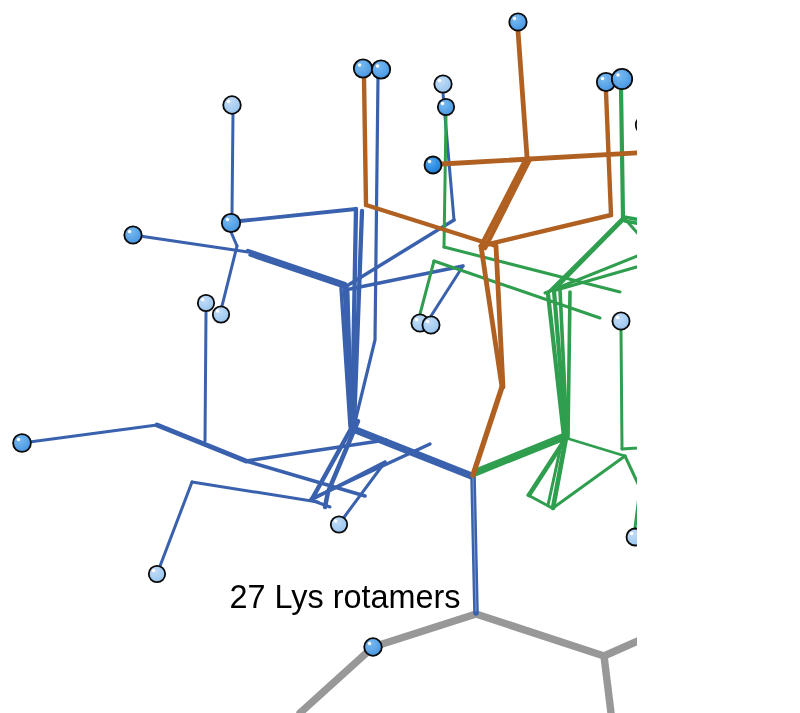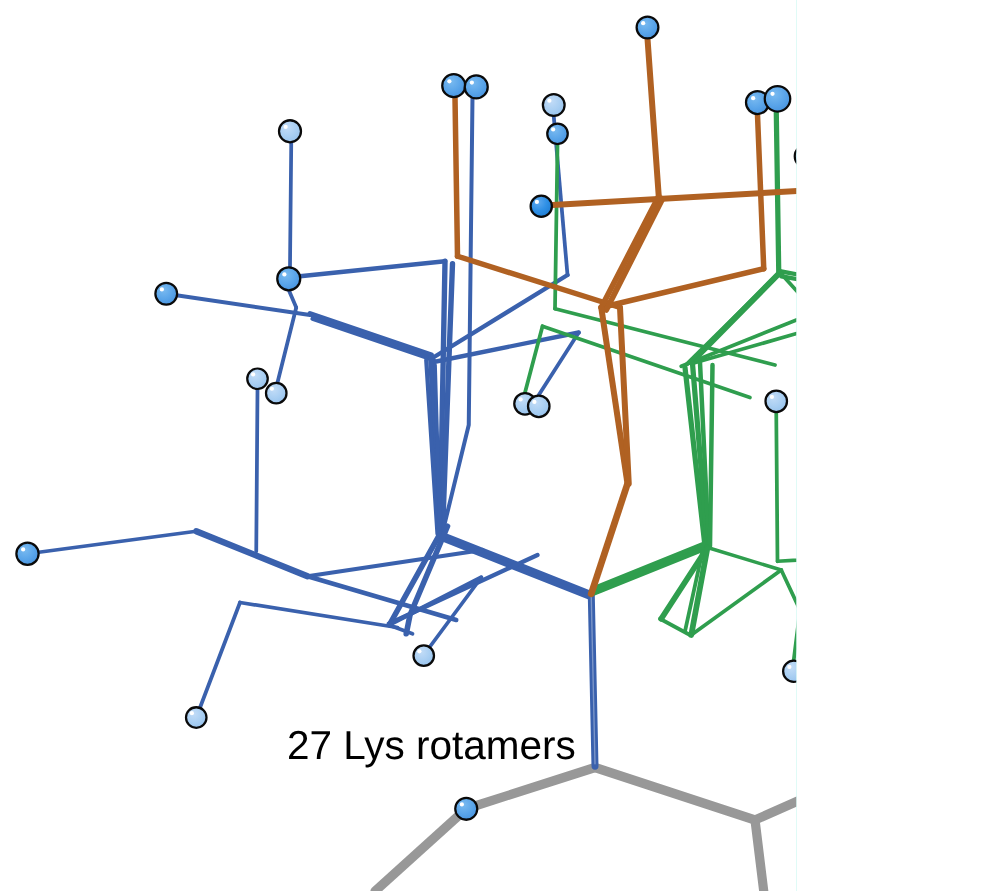--- a/index.html
+++ b/index.html
@@ -1,16 +1,16 @@
 <!DOCTYPE html>
 <html><head>
 <meta charset="utf-8">
 <style>
 html,body{margin:0;padding:0;background:#ffffff;}
-#wrap{width:637px;height:713px;position:relative;background:#5eead4;overflow:hidden;}
+#wrap{width:637px;height:713px;position:relative;background:#eab308;overflow:hidden;}
 text{font-family:"Liberation Sans",sans-serif;}
 </style>
 </head>
 <body>
 <div id="wrap">
 <svg width="800" height="713" viewBox="0 0 800 713">
 <defs>
 <radialGradient id="sphM" cx="0.38" cy="0.32" r="0.8">
   <stop offset="0%" stop-color="#79baf0"></stop>
   <stop offset="55%" stop-color="#59a4e9"></stop>

